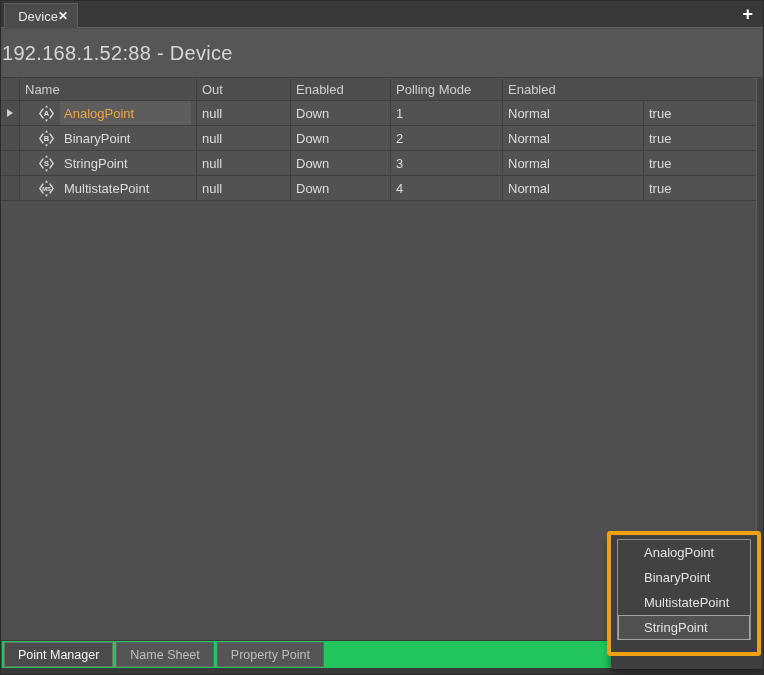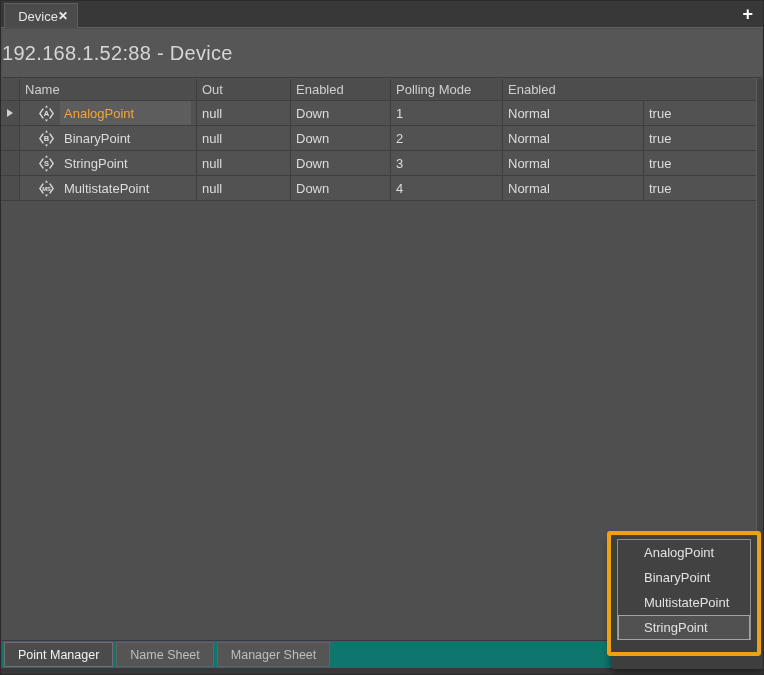--- a/index.html
+++ b/index.html
@@ -43,21 +43,21 @@
   .pt-icon path, .pt-icon line { stroke:#d8d8d8; stroke-width:1.3; fill:none; stroke-linecap:round; }
   .pt-icon .arrowhead { fill:#d8d8d8; stroke:none; }
   .pt-icon text { fill:#e0e0e0; font-family:"Liberation Sans",sans-serif; font-weight:bold; }
   .name-label { flex:1 1 auto; align-self:stretch; display:flex; align-items:center; padding-left:4px; }
   .trow.selected .name-label { background:#5d5d5d; color:#f0a53c; }
   
   .vscroll { position:absolute; top:78px; right:0; bottom:33px; width:7px; background:#434343; border-left:1px solid #5c5c5c; }
   
   .bottombar {
     position:absolute; left:1px; right:1px; bottom:6px; height:28px;
-    background:#0f766e; border-top:1px solid #3a3a3a;
+    background:#22c55e; border-top:1px solid #3a3a3a;
     display:flex; align-items:flex-start; gap:3px; padding:1px 0 0 2px;
   }
   .bstrip { position:absolute; left:0; right:0; bottom:0; height:6px; background:#383838; }
   .btab { height:25px; display:flex; align-items:center; padding:0 13px; font-size:12.5px; }
   .btab.active { background:#4b4b4b; border:1px solid #6f6f6f; color:#f2f2f2; }
   .btab.idle { background:#555555; border:1px solid #636363; color:#bdbdbd; }
   
   .popup {
     position:absolute; right:0; top:535px; width:152px; height:133px;
     background:#3e3e3e; border-radius:4px 0 0 4px; box-shadow:0 3px 10px rgba(0,0,0,.55);
@@ -176,21 +176,21 @@
       <div class="tcell">Normal</div>
       <div class="tcell" style="border-right:none">true</div>
     </div>
   </div>
 
   <div class="vscroll"></div>
 
   <div class="bottombar">
     <div class="btab active">Point Manager</div>
     <div class="btab idle">Name Sheet</div>
-    <div class="btab idle">Manager Sheet</div>
+    <div class="btab idle">Property Point</div>
   </div>
   <div class="bstrip"></div>
 
   <div class="popup">
     <div class="menu">
       <div class="menu-item">AnalogPoint</div>
       <div class="menu-item">BinaryPoint</div>
       <div class="menu-item">MultistatePoint</div>
       <div class="menu-item hl">StringPoint</div>
     </div>

